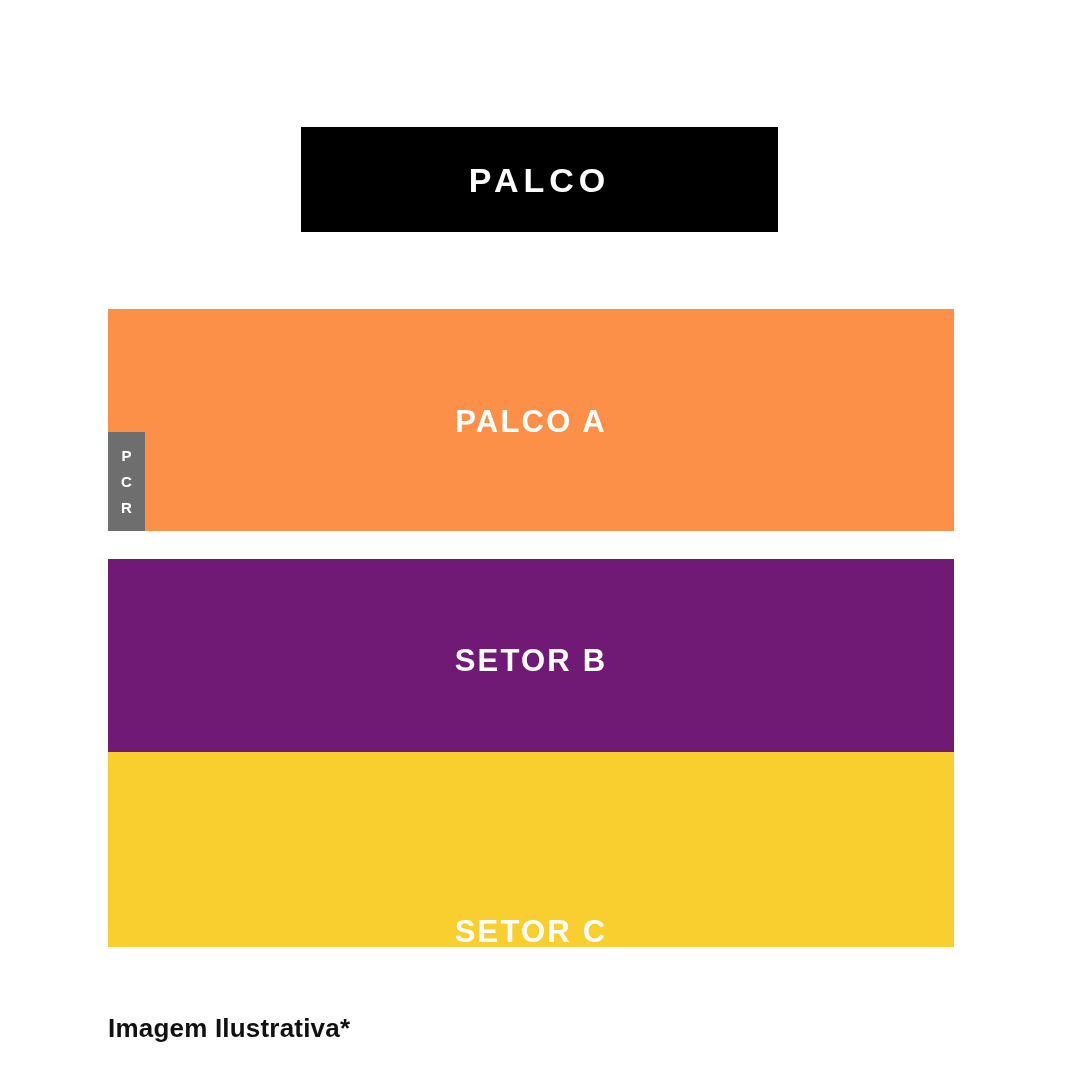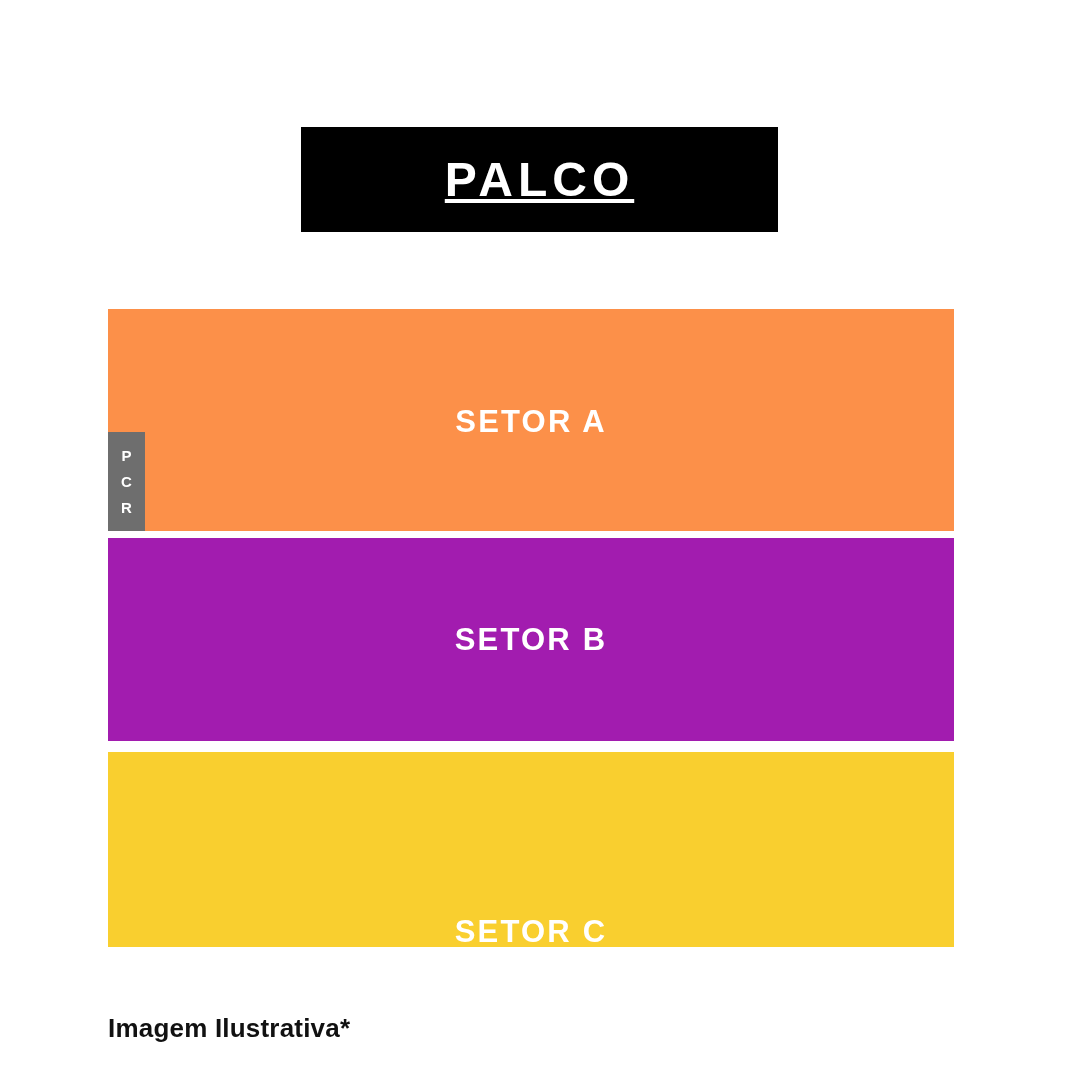--- a/index.html
+++ b/index.html
@@ -31,26 +31,25 @@
     width: 477px;
     height: 105px;
     background: #000000;
     display: flex;
     align-items: center;
     justify-content: center;
   }
 
   .stage-label {
     color: #ffffff;
-    font-size: 48px;
+    font-size: 34px;
     font-weight: bold;
     letter-spacing: 5px;
     line-height: 1;
     white-space: nowrap;
-    text-decoration: underline;
   }
 
   
   .sector {
     position: absolute;
     left: 108px;
     width: 846px;
     display: flex;
     align-items: center;
     justify-content: center;
@@ -125,30 +124,30 @@
 </head>
 <body>
 
 <div id="venue-map">
 
   <div class="stage-banner" style="background: rgb(0, 0, 0);">
     <span class="stage-label" style="color: rgb(255, 255, 255);">PALCO</span>
   </div>
 
   <div class="sector" id="sector-a" style="background: rgb(252, 144, 73);">
-    <span class="sector-label" style="color: rgb(255, 255, 255);">SETOR A</span>
+    <span class="sector-label" style="color: rgb(255, 255, 255);">PALCO A</span>
 
     <div class="pcr-block" style="background: rgb(110, 110, 110);">
       <span class="pcr-letter" style="color: rgb(255, 255, 255);">P</span>
       <span class="pcr-letter" style="color: rgb(255, 255, 255);">C</span>
       <span class="pcr-letter" style="color: rgb(255, 255, 255);">R</span>
     </div>
   </div>
 
-  <div class="sector" id="sector-b" style="background: #a21caf;">
+  <div class="sector" id="sector-b" style="background: #701a75; margin-top: 21px;">
     <span class="sector-label" style="color: rgb(255, 255, 255);">SETOR B</span>
   </div>
 
   <div class="sector" id="sector-c" style="background: rgb(249, 207, 47);">
     <span class="sector-label" style="color: rgb(255, 255, 255);">SETOR C</span>
   </div>
 
   <div class="caption" style="color: rgb(17, 17, 17);">Imagem Ilustrativa*</div>
 
 </div>

